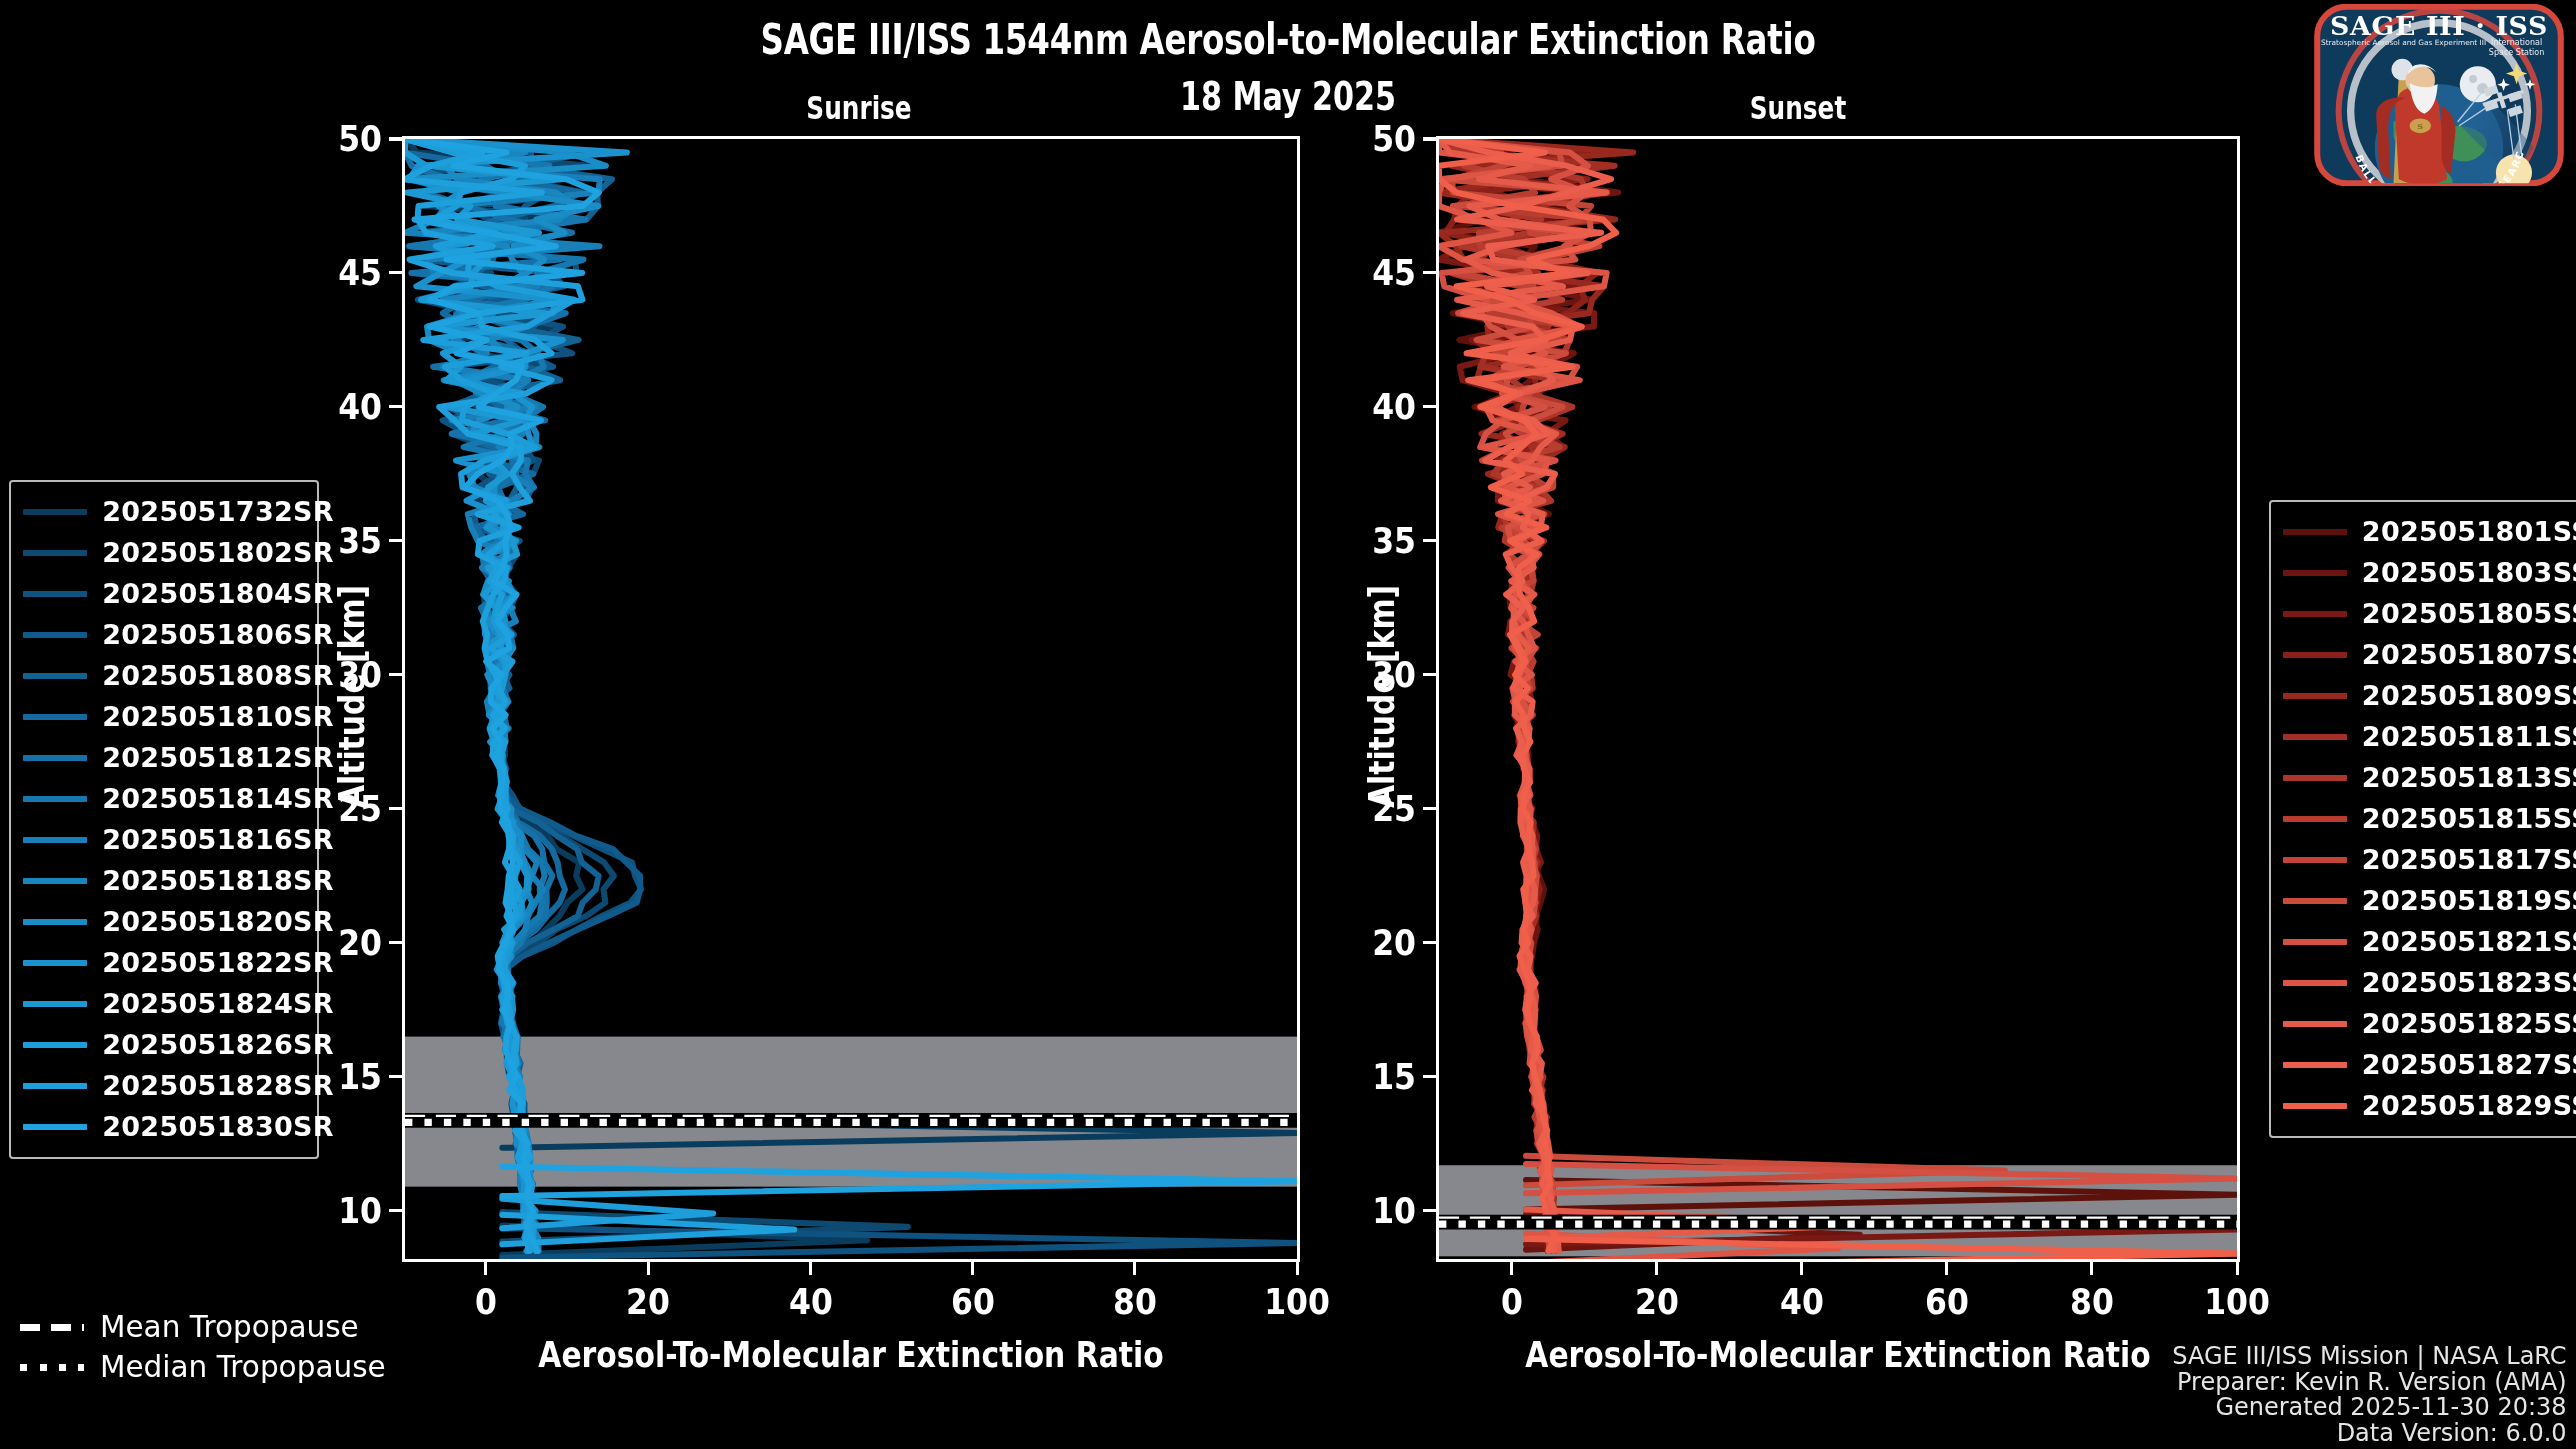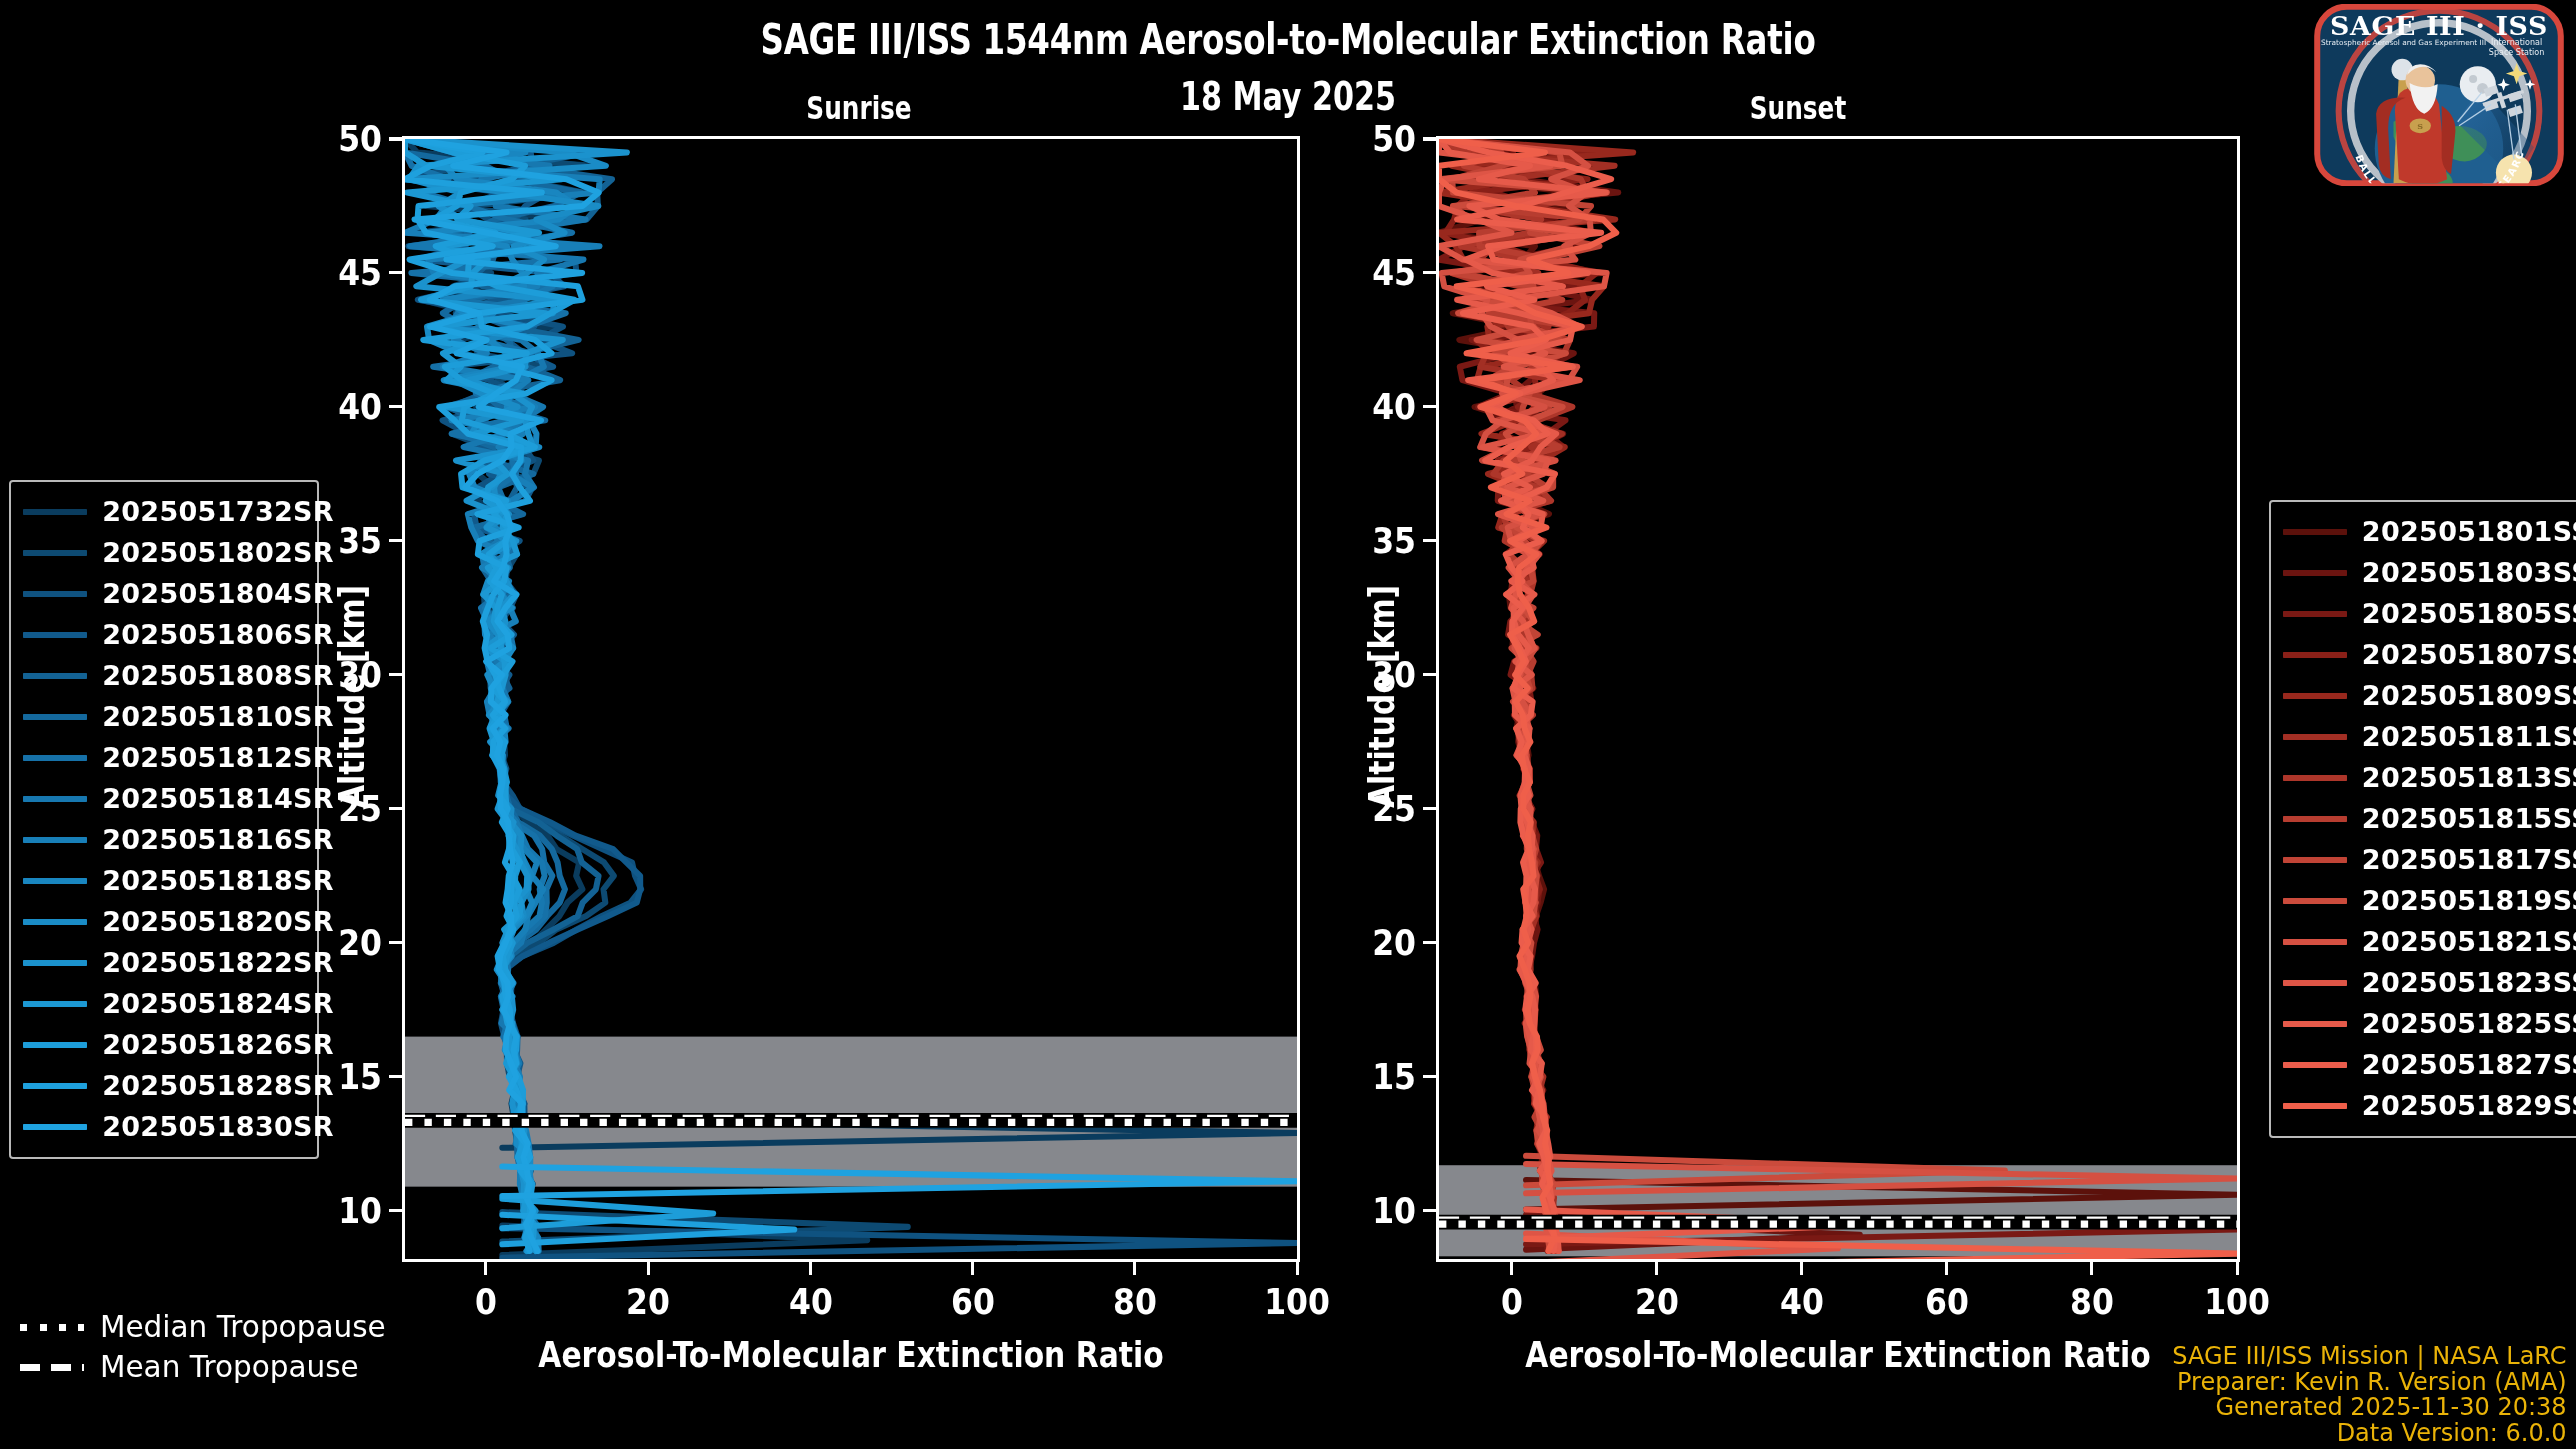--- a/index.html
+++ b/index.html
@@ -70,21 +70,21 @@
   .tropo-row{display:flex;align-items:center;height:40px;}
   .tropo-key{width:64px;height:17.4px;flex:none;margin-right:16px;position:relative;}
   .tropo-text{font-size:29.5px;white-space:nowrap;font-family:"DejaVu Sans","Liberation Sans",sans-serif;}
   .k-dash{position:absolute;top:50%;left:0;width:100%;height:7.4px;margin-top:-3.4px;
       background:repeating-linear-gradient(to right,#fff 0 20px,transparent 20px 31px);}
   .k-dot{position:absolute;top:50%;left:0;width:100%;height:7.4px;margin-top:-3.4px;
       background:repeating-linear-gradient(to right,#fff 0 7.4px,transparent 7.4px 19.5px);}
   .k-box{position:absolute;inset:0;background:#6e727a;border:2px solid #c9c9c9;}
 
   
-  #credits{position:absolute;right:9.4px;top:1344px;text-align:right;color:#eab308;
+  #credits{position:absolute;right:9.4px;top:1344px;text-align:right;color:#e5e5e5;
       font-size:24px;line-height:25.5px;font-family:"DejaVu Sans","Liberation Sans",sans-serif;}
 
   
   #mission-patch{position:absolute;left:2313px;top:4px;width:252px;height:182px;}
 </style>
 </head>
 <body>
 
 <div id="main-title">SAGE III/ISS 1544nm Aerosol-to-Molecular Extinction Ratio</div>
 <div id="date-title">18 May 2025</div>
@@ -428,29 +428,29 @@
     </div>
     <div class="legend-row">
       <span class="legend-swatch" style="background: rgb(239, 95, 74);"></span>
       <span class="legend-text">2025051829SS</span>
     </div>
   </div>
 
 <div id="tropo-legend">
   <div class="tropo-row">
     <span class="tropo-key">
+        <i class="k-dash"></i>
+      </span>
+    <span class="tropo-text">Mean Tropopause</span>
+  </div>
+  <div class="tropo-row">
+    <span class="tropo-key">
         <i class="k-dot"></i>
       </span>
     <span class="tropo-text">Median Tropopause</span>
-  </div>
-  <div class="tropo-row">
-    <span class="tropo-key">
-        <i class="k-dash"></i>
-      </span>
-    <span class="tropo-text">Mean Tropopause</span>
   </div>
 </div>
 
 <div id="credits">
   <div>SAGE III/ISS Mission | NASA LaRC</div>
   <div>Preparer: Kevin R. Version (AMA)</div>
   <div>Generated 2025-11-30 20:38</div>
   <div>Data Version: 6.0.0</div>
 </div>
 

